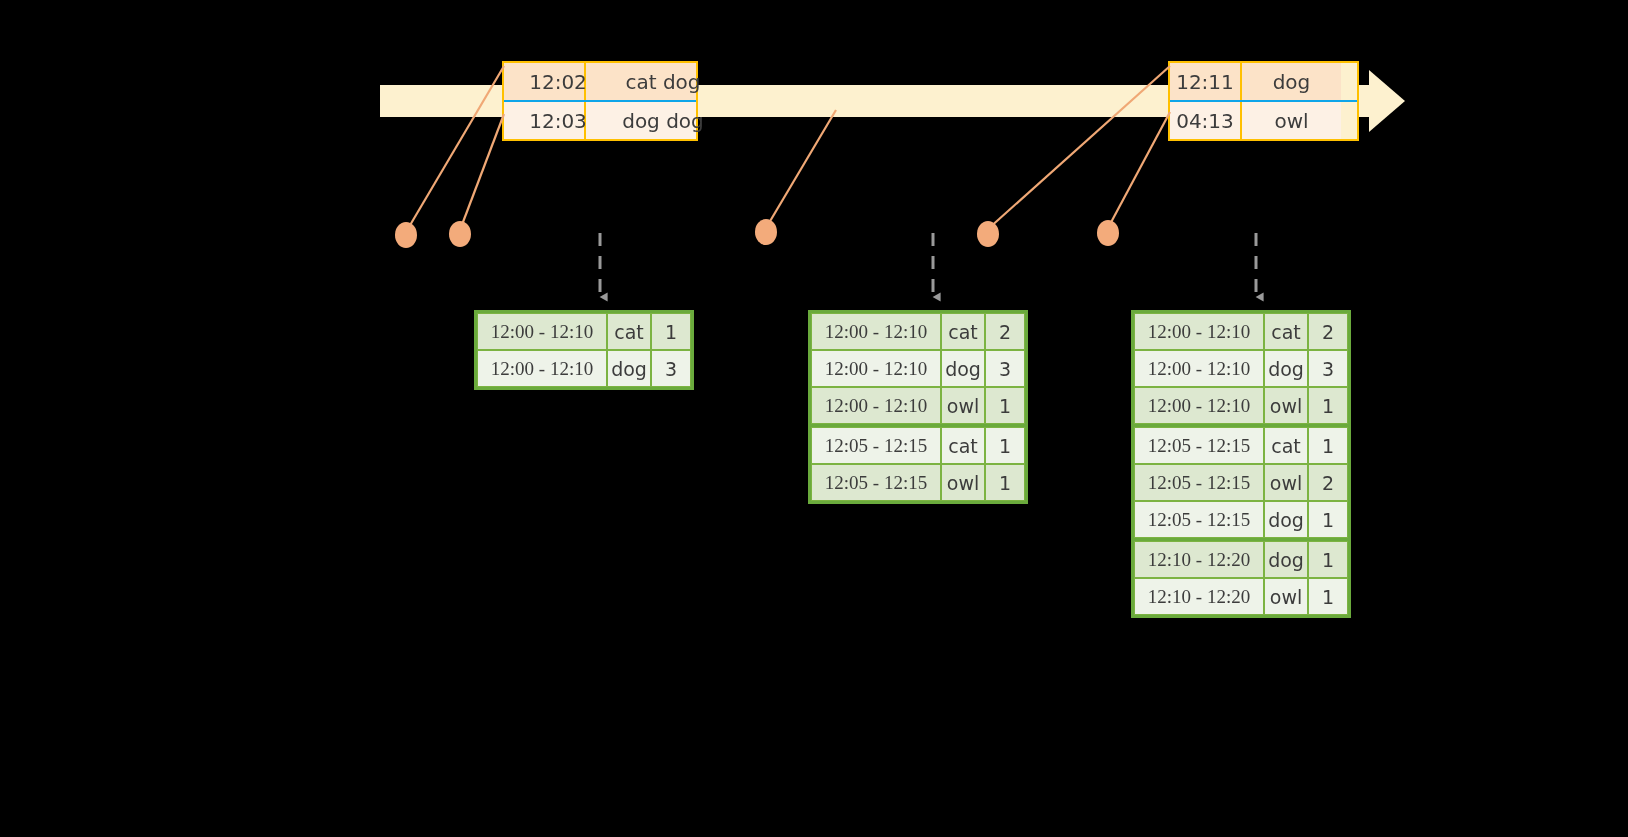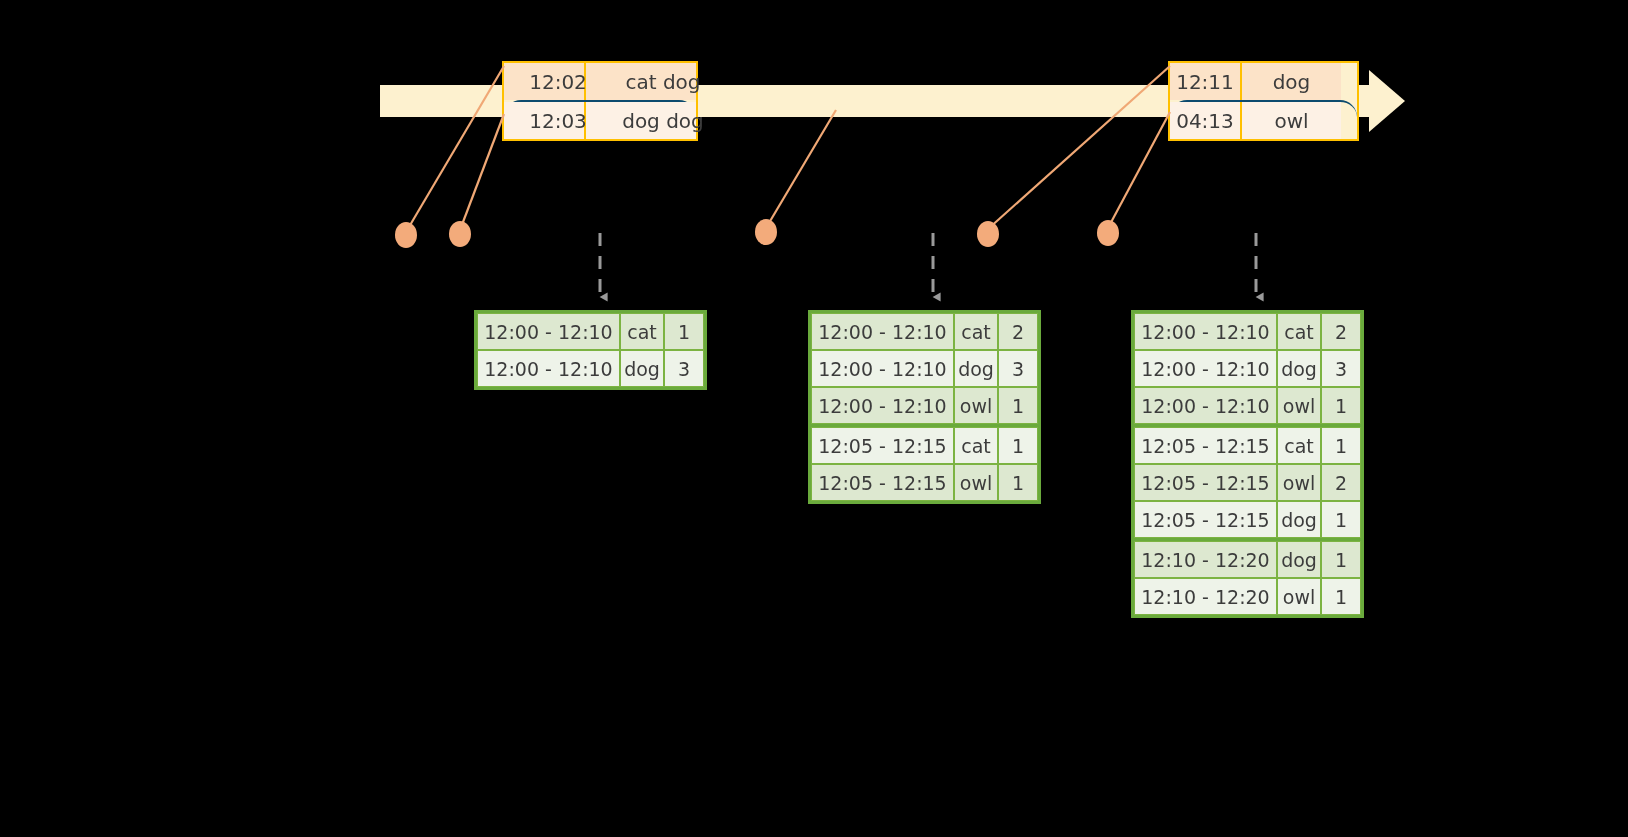--- a/index.html
+++ b/index.html
@@ -29,21 +29,21 @@
   .event-box{
     position:absolute;
     border:2px solid #ffc000;
     box-sizing:border-box;
     background:#fdf1cf;
   }
   .event-row{
     display:flex;
     box-sizing:border-box;
   }
-  .event-row + .event-row{border-top:2px solid #0c4a6e;border-radius:17px;}
+  .event-row + .event-row{border-top:2px solid #0ea5e9;}
   .event-row.shade .cell{background:#fce3c8;}
   .event-row.light .cell{background:#fdf1e5;}
   .event-row .cell{
     box-sizing:border-box;
     display:flex;align-items:center;justify-content:center;
     font-size:20px;color:#3c3c3c;
     height:37px;
     white-space:nowrap;
   }
   .event-row .cell.time{border-right:2px solid #ffc000;}
@@ -76,21 +76,21 @@
     box-sizing:border-box;
     display:flex;align-items:center;justify-content:center;
     font-size:19px;color:#3c3c3c;
     height:37px;
     border:1px solid #7cb342;
     white-space:nowrap;
   }
   .res-row.dark .cell{background:#dde8d0;}
   .res-row.lite .cell{background:#eef3e9;}
 
-  .res-row .cell.win{width:143px;}
+  .res-row .cell.win{width:130px;font-family:Liberation Serif, serif;}
   .res-row .cell.word{width:44px;}
   .res-row .cell.cnt{width:40px;}
 
   #result-table-1{left:474px;top:310px;}
   #result-table-2{left:808px;top:310px;}
   #result-table-3{left:1131px;top:310px;}
 
   
   .res-row.sep-below{border-bottom:3px solid #6aaa3c;}
 </style>

